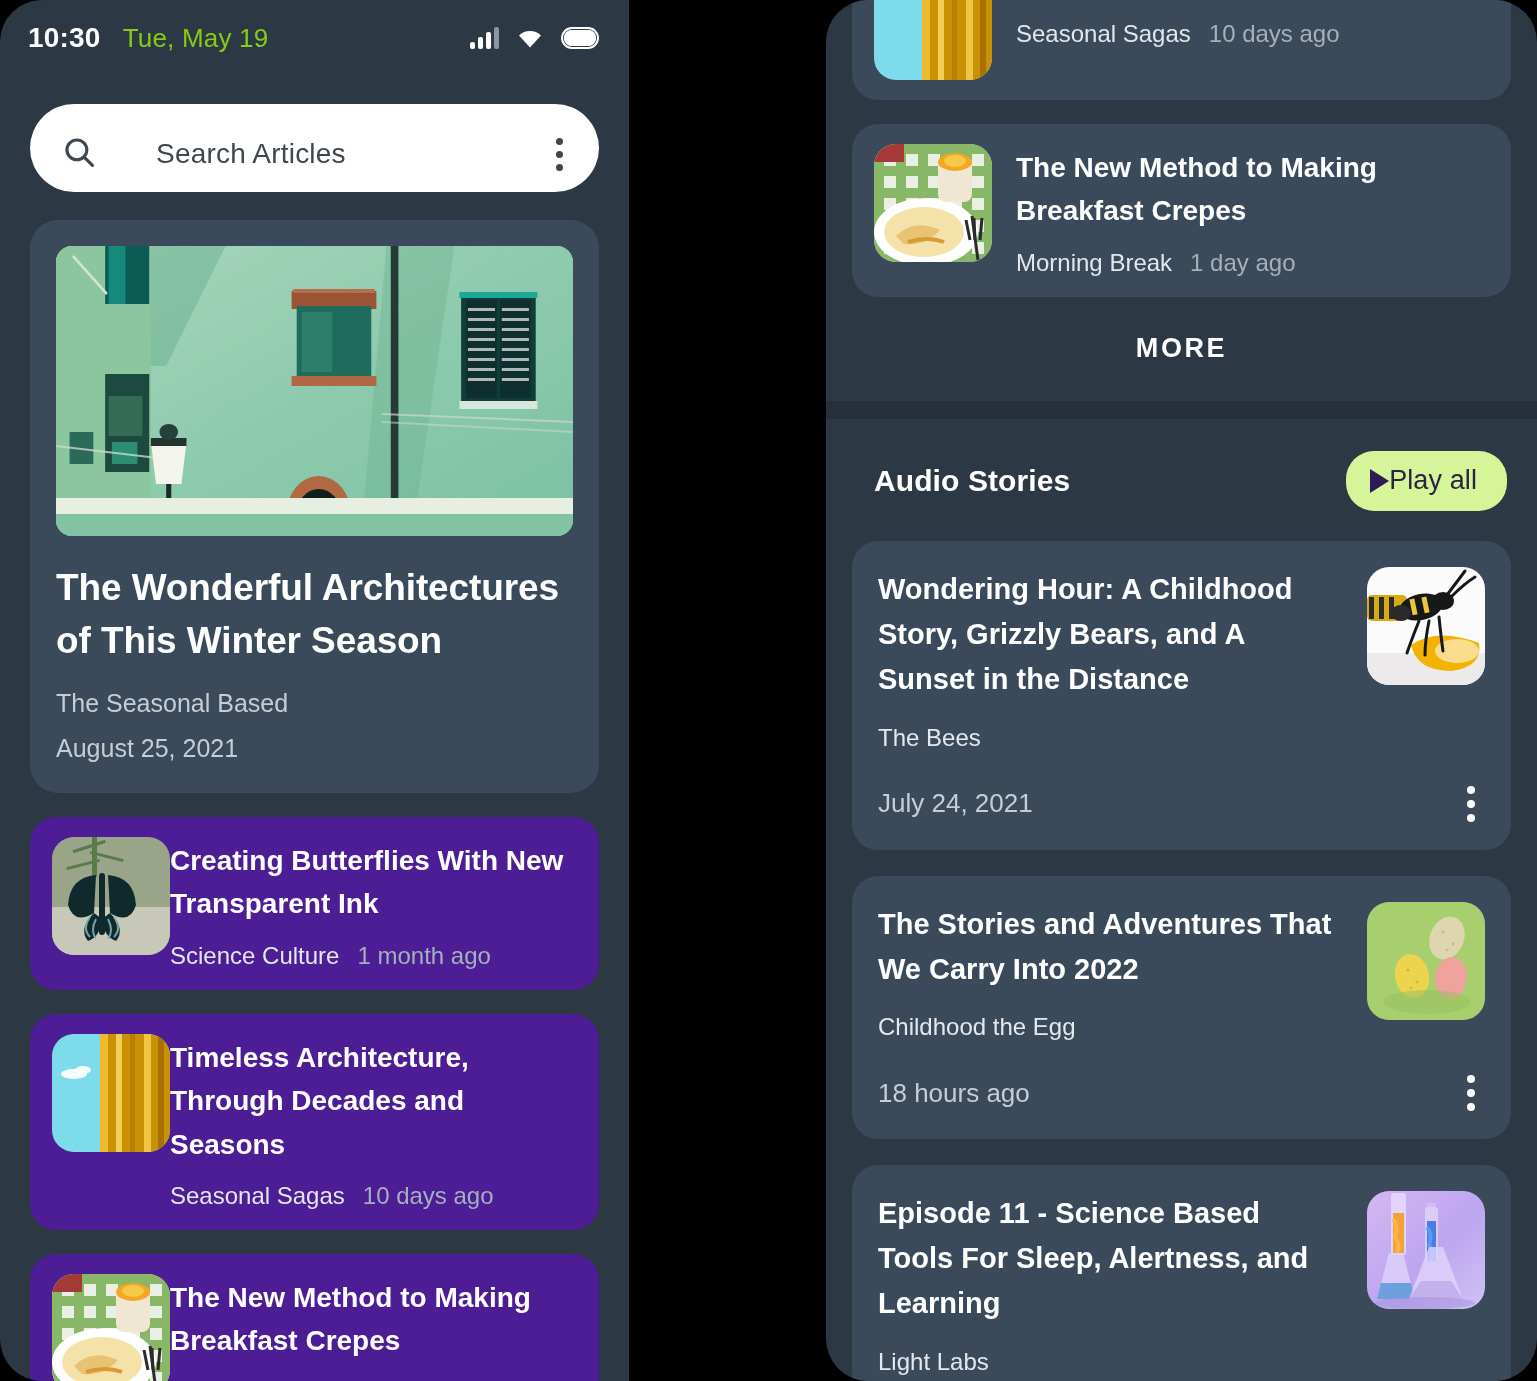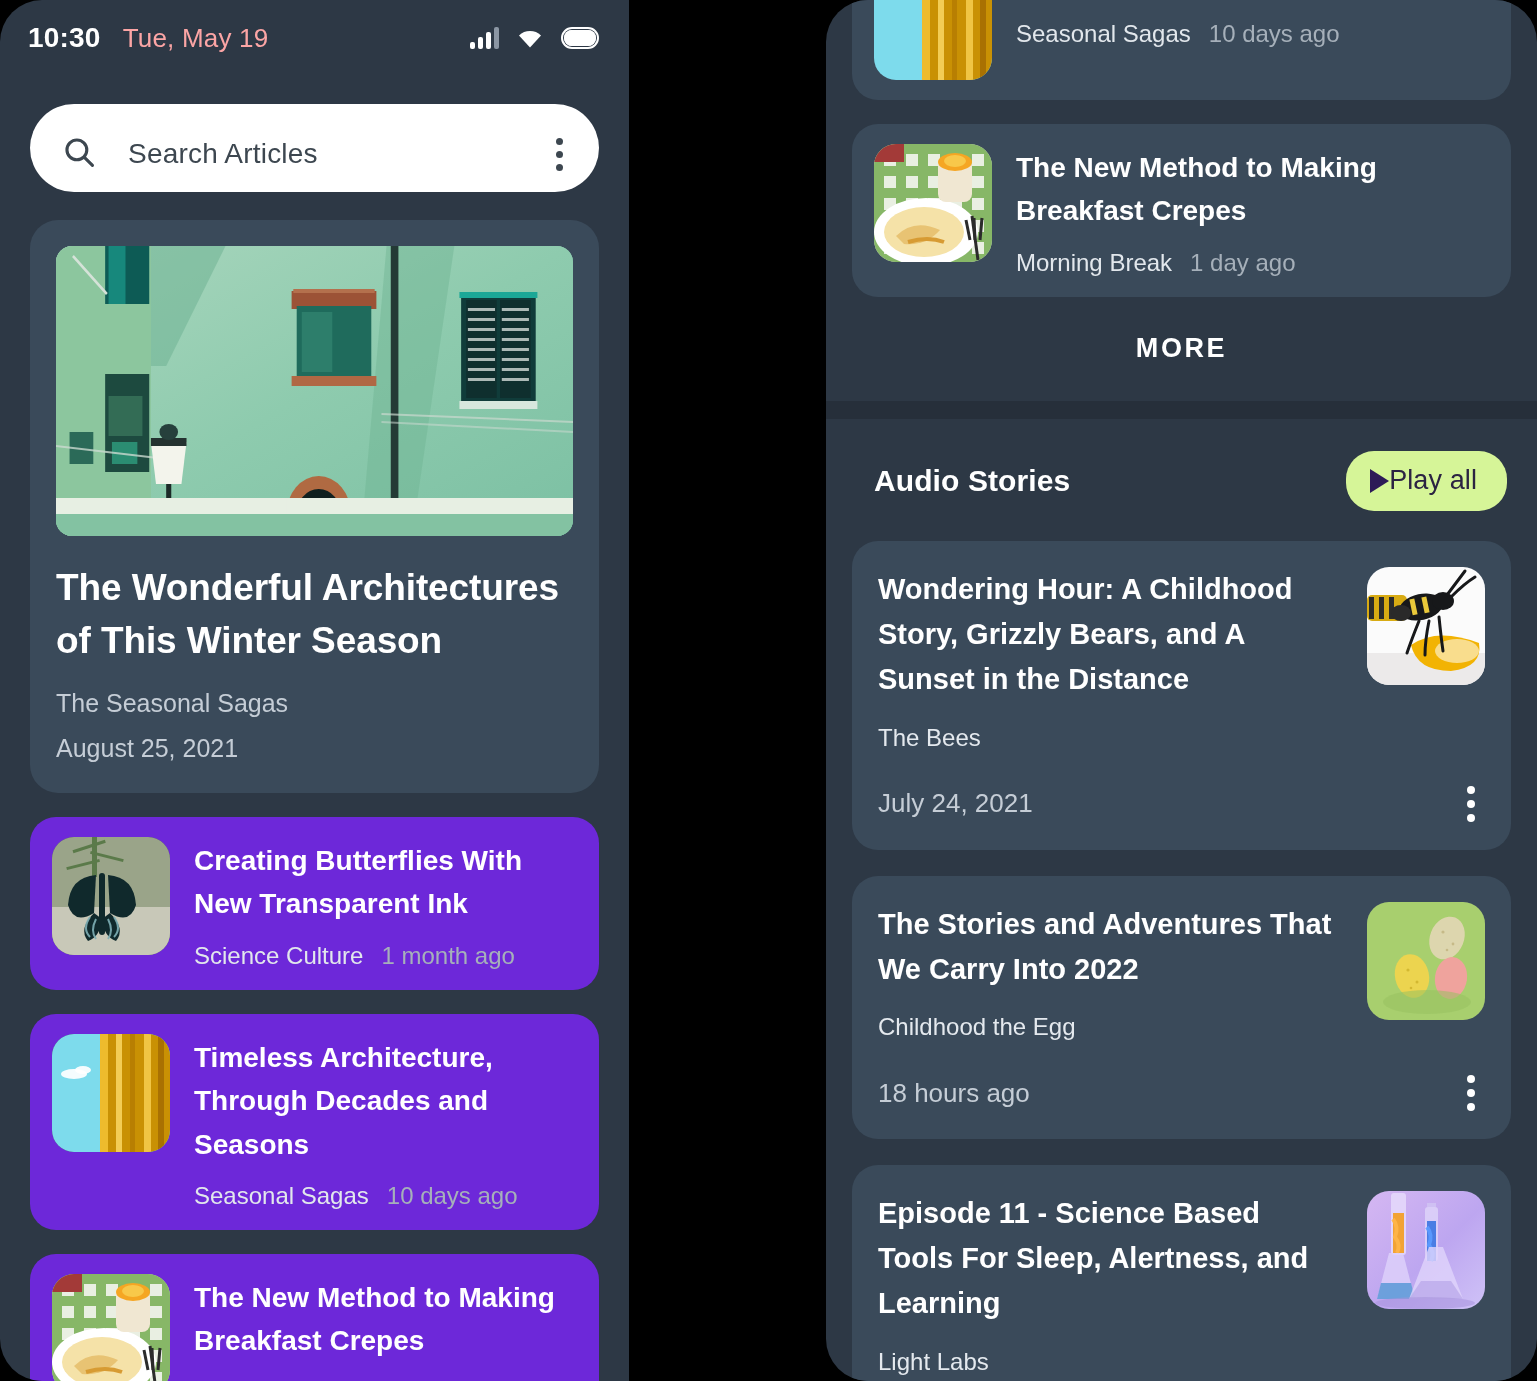--- a/index.html
+++ b/index.html
@@ -48,21 +48,21 @@
     align-items: center;
     padding: 0 30px 0 28px;
   }
   .sb-time {
     color: #ffffff;
     font-size: 28px;
     font-weight: bold;
     letter-spacing: .2px;
   }
   .sb-date {
-    color: #fca5a5;
+    color: #84cc16;
     font-size: 26px;
     margin-left: 22px;
     letter-spacing: .2px;
   }
   .sb-right {
     margin-left: auto;
     display: flex;
     align-items: center;
     gap: 17px;
   }
@@ -86,20 +86,21 @@
 
   
   .searchbar {
     margin: 28px 30px 0 30px;
     height: 88px;
     background: #ffffff;
     border-radius: 44px;
     display: flex;
     align-items: center;
     padding: 12px 26px 0 32px;
+    gap: 28px;
   }
   .search-placeholder {
     flex: 1;
     margin-left: 32px;
     color: #3d4750;
     font-size: 28px;
     letter-spacing: .2px;
   }
   .kebab-dark { width: 8px; display: flex; flex-direction: column; gap: 6px; align-items: center; padding: 6px 14px; }
   .kebab-dark i { width: 7px; height: 7px; border-radius: 50%; background: #3d4750; display:block; }
@@ -135,26 +136,25 @@
   }
   .hero-date {
     margin-top: 16px;
     color: #c5cdd6;
     font-size: 25px;
   }
 
   
   .row-card {
     margin: 24px 30px 0 30px;
-    background: #6d28d9;
+    background: #4c1d95;
     border-radius: 26px;
     padding: 20px 22px;
     display: flex;
     align-items: flex-start;
-    gap: 24px;
   }
   .row-thumb {
     width: 118px; height: 118px;
     border-radius: 22px;
     overflow: hidden;
     flex: 0 0 118px;
     background: #405060;
   }
   .row-thumb svg { display:block; width:100%; height:100%; }
   .row-body { flex: 1; min-width: 0; padding-top: 2px; }
@@ -385,21 +385,21 @@
           </g>
 
           <path d="M272 290 L272 268 A38 38 0 0 1 348 268 L348 290 Z" fill="#b06a42"></path>
           <path d="M283 290 L283 270 A27 27 0 0 1 337 270 L337 290 Z" fill="#10201f"></path>
           <rect x="0" y="252" width="610" height="16" fill="#e7efe3"></rect>
           <rect x="0" y="268" width="610" height="22" fill="#83c2a2"></rect>
           <rect x="272" y="252" width="78" height="16" fill="#e7efe3"></rect>
         </svg>
       </div>
       <div class="hero-title">The Wonderful Architectures of This Winter Season</div>
-      <div class="hero-source">The Seasonal Sagas</div>
+      <div class="hero-source">The Seasonal Based</div>
       <div class="hero-date">August 25, 2021</div>
     </div>
 
     <div class="row-card">
       <div class="row-thumb">
         <svg viewBox="0 0 118 118">
           <rect width="118" height="118" fill="#9aa489"></rect>
           <rect y="70" width="118" height="48" fill="#c8c8b8"></rect>
           <g fill="#5b7a4a">
               <rect x="40" y="0" width="5" height="40"></rect>

